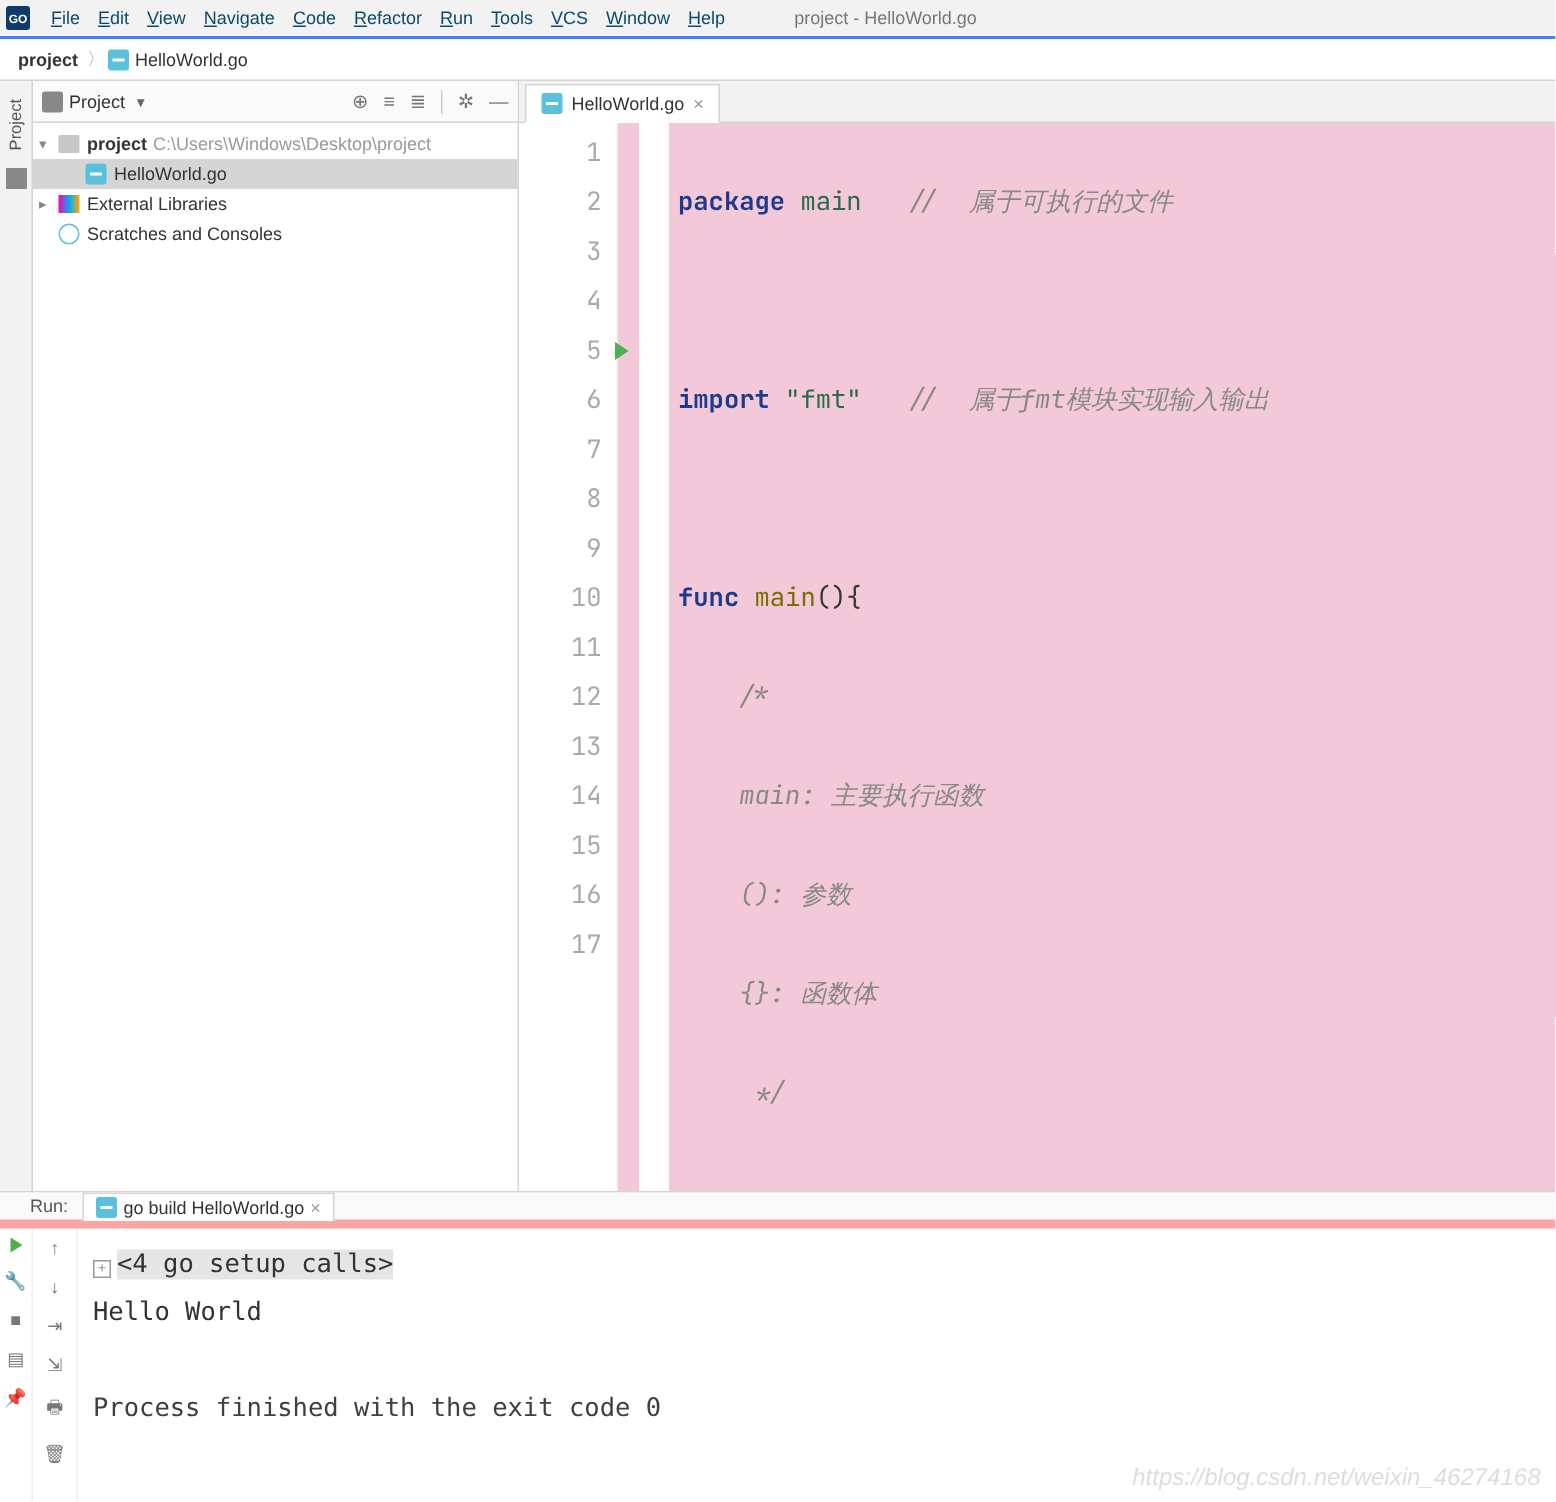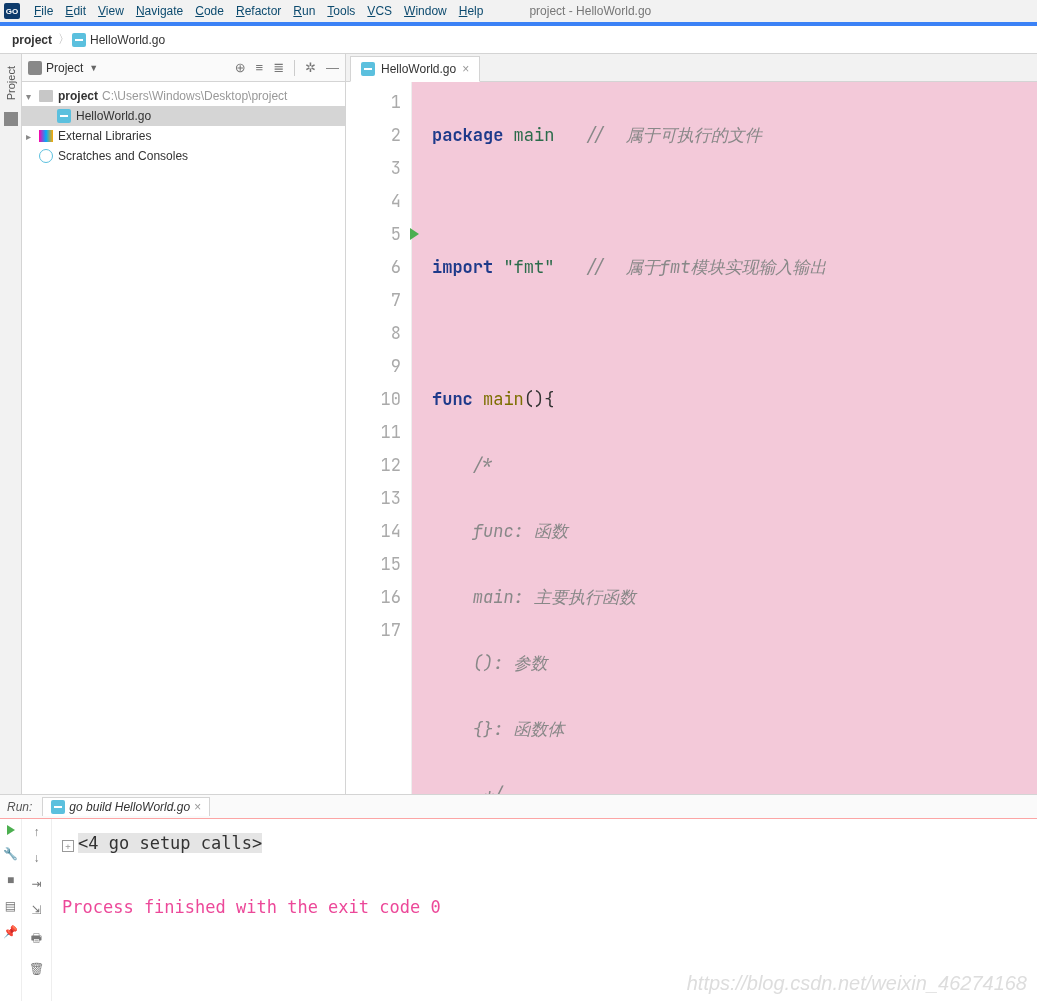--- a/index.html
+++ b/index.html
@@ -1,17 +1,17 @@
 <!DOCTYPE html>
 <html><head>
 <meta charset="utf-8">
 <style>
 * { margin:0; padding:0; box-sizing:border-box; }
 body { font-family:"Segoe UI",Arial,sans-serif; font-size:12px; color:#333; background:#fff; overflow:hidden; width:1037px; height:1001px; }
-.menubar { height:26px; background:#f2f2f2; border-bottom:4px solid #3b82f6; display:flex; align-items:center; padding:0 4px; }
+.menubar { height:26px; background:#f2f2f2; border-bottom:2px solid #3b82f6; display:flex; align-items:center; padding:0 4px; }
 .app-icon { width:16px; height:16px; background:#0e3b6c; color:#fff; font-size:8px; font-weight:bold; display:flex; align-items:center; justify-content:center; margin-right:8px; border-radius:2px; }
 .menu-item { padding:0 6px; line-height:26px; cursor:default; color:#0c4a6e; }
 .menu-item u { text-decoration:underline; }
 .title-text { margin-left:40px; color:#777; }
 .navbar { height:28px; background:#fff; border-bottom:1px solid #d4d4d4; display:flex; align-items:center; padding:0 8px; }
 .crumb { font-weight:bold; padding:0 4px; }
 .crumb-sep { color:#aaa; padding:0 2px; }
 .crumb-file { display:flex; align-items:center; gap:4px; }
 .go-file-icon { width:14px; height:14px; background:#5bc0de; border-radius:2px; display:inline-block; position:relative; }
 .go-file-icon::after { content:""; position:absolute; width:8px; height:2px; background:#fff; top:6px; left:3px; }
@@ -37,42 +37,42 @@
 .path-grey { color:#999; margin-left:4px; }
 .editor-area { flex:1; display:flex; flex-direction:column; background:#fff; }
 .tab-bar { height:28px; background:#f2f2f2; border-bottom:1px solid #d4d4d4; display:flex; align-items:flex-end; }
 .etab { height:26px; background:#fff; border:1px solid #d4d4d4; border-bottom:1px solid #fff; padding:0 10px; display:flex; align-items:center; gap:6px; margin-left:4px; position:relative; top:1px; }
 .etab .close { color:#999; font-size:12px; cursor:default; }
 .code-scroll { flex:1; display:flex; overflow:hidden; font-family:"JetBrains Mono",Consolas,monospace; font-size:17px; line-height:33px; }
 .gutter { width:66px; background:#fff; border-right:1px solid #eee; text-align:right; color:#aaa; padding:4px 10px 0 0; }
 .gutter div { height:33px; position:relative; }
 .run-tri { position:absolute; right:-18px; top:10px; width:0; height:0; border-left:9px solid #4caf50; border-top:6px solid transparent; border-bottom:6px solid transparent; }
 .gut2 { width:14px; background:#f3c9d9; }
-.code-body { flex:1; background:#f3c9d9; padding:4px 16px 0 6px; position:relative; white-space:pre; }
+.code-body { flex:1; background:#f3c9d9; padding:4px 16px 0 6px; position:relative; white-space:pre;margin-left:20px; }
 .code-body .ln { height:33px; }
 .kw { color:#1e3a8a; font-weight:bold; }
 .ident { color:#2a6b4a; }
 .str { color:#2a6b4a; }
 .cmt { color:#888; font-style:italic; }
 .fn { color:#7c6f00; }
 .run-panel { border-top:1px solid #d4d4d4; height:207px; display:flex; background:#fff; }
 .run-wrap { display:flex; flex-direction:column; width:100%; }
-.run-top { height:24px; border-bottom:1px solid #fca5a5; display:flex; align-items:center; padding:0 7px; background:#fafafa; gap:10px;font-style:italic; }
+.run-top { height:24px; border-bottom:6px solid #fca5a5; display:flex; align-items:center; padding:0 20px; background:#fafafa; gap:10px; }
 .run-label { color:#555; }
 .run-tab { display:flex; align-items:center; gap:4px; background:#fff; padding:2px 8px; border:1px solid #d4d4d4; border-bottom:none; }
 .run-body { flex:1; display:flex; }
 .run-left { width:22px; border-right:1px solid #eee; display:flex; flex-direction:column; align-items:center; padding-top:6px; gap:12px; color:#777; }
 .run-left .tri { width:0; height:0; border-left:8px solid #4caf50; border-top:5px solid transparent; border-bottom:5px solid transparent; }
 .run-left .ic { width:14px; height:14px; display:flex; align-items:center; justify-content:center; font-size:12px; }
 .run-mid { width:30px; border-right:1px solid #eee; display:flex; flex-direction:column; align-items:center; padding-top:6px; gap:12px; color:#777; }
 .run-console { flex:1; font-family:Consolas,monospace; font-size:17px; padding:8px 10px; line-height:32px; }
 .setup { background:#e5e5e5; }
-.proc { color:#ec4899; }
+.proc { color:#404040; }
 .plus-box { display:inline-block; width:12px; height:12px; border:1px solid #999; color:#999; font-size:9px; line-height:10px; text-align:center; margin-right:4px; }
-.watermark { position:absolute; right:10px; bottom:6px; color:#ddd; font-size:20px; font-style:italic; pointer-events:none; }
+.watermark { position:absolute; right:10px; bottom:6px; color:#ddd; font-size:16px; font-style:italic; pointer-events:none; }
 .dropdown-arr { font-size:9px; color:#666; margin-left:2px; }
 .sep-v { width:1px; height:16px; background:#ccc; }
 </style>
 </head>
 <body>
 
 <div class="menubar">
   <div class="app-icon">GO</div>
   <div id="menu-host"><span class="menu-item"><u>F</u>ile</span><span class="menu-item"><u>E</u>dit</span><span class="menu-item"><u>V</u>iew</span><span class="menu-item"><u>N</u>avigate</span><span class="menu-item"><u>C</u>ode</span><span class="menu-item"><u>R</u>efactor</span><span class="menu-item"><u>R</u>un</span><span class="menu-item"><u>T</u>ools</span><span class="menu-item"><u>V</u>CS</span><span class="menu-item"><u>W</u>indow</span><span class="menu-item"><u>H</u>elp</span></div>
   <div class="title-text">project - HelloWorld.go</div>
@@ -169,21 +169,20 @@
           <div>17</div>
         </div>
       <div class="gut2"></div>
       <div class="code-body">
 <div class="ln"><span class="kw">package</span> <span class="ident">main</span>   <span class="cmt">//  属于可执行的文件</span></div>
 <div class="ln"></div>
 <div class="ln"><span class="kw">import</span> <span class="str">"fmt"</span>   <span class="cmt">//  属于fmt模块实现输入输出</span></div>
 <div class="ln"></div>
 <div class="ln"><span class="kw">func</span> <span class="fn">main</span><span>(){</span></div>
 <div class="ln"><span class="cmt">    /*</span></div>
-<div class="ln"><span class="cmt">    func: 函数</span></div>
 <div class="ln"><span class="cmt">    main: 主要执行函数</span></div>
 <div class="ln"><span class="cmt">    (): 参数</span></div>
 <div class="ln"><span class="cmt">    {}: 函数体</span></div>
 <div class="ln"><span class="cmt">     */</span></div>
 
 
 
 
 
 
@@ -213,20 +212,21 @@
       <div class="run-mid">
         <span class="ic">↑</span>
         <span class="ic">↓</span>
         <span class="ic">⇥</span>
         <span class="ic">⇲</span>
         <span class="ic">🖶</span>
         <span class="ic">🗑</span>
       </div>
       <div class="run-console">
         <div><span class="plus-box">+</span><span class="setup">&lt;4 go setup calls&gt;</span></div>
+        <div>Hello World</div>
         <div>&nbsp;</div>
         <div class="proc">Process finished with the exit code 0</div>
       </div>
     </div>
   </div>
 </div>
 
 <div class="watermark">https://blog.csdn.net/weixin_46274168</div>
 
 </body></html>

